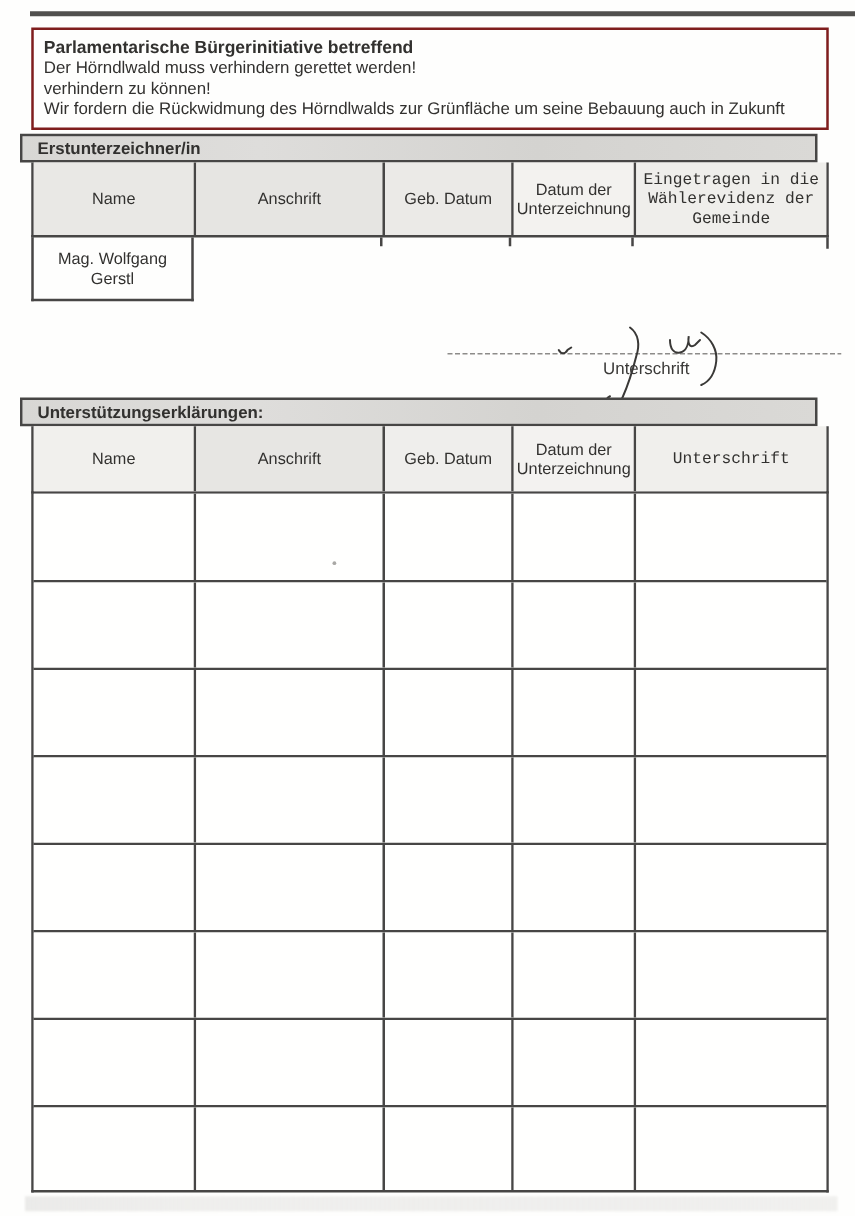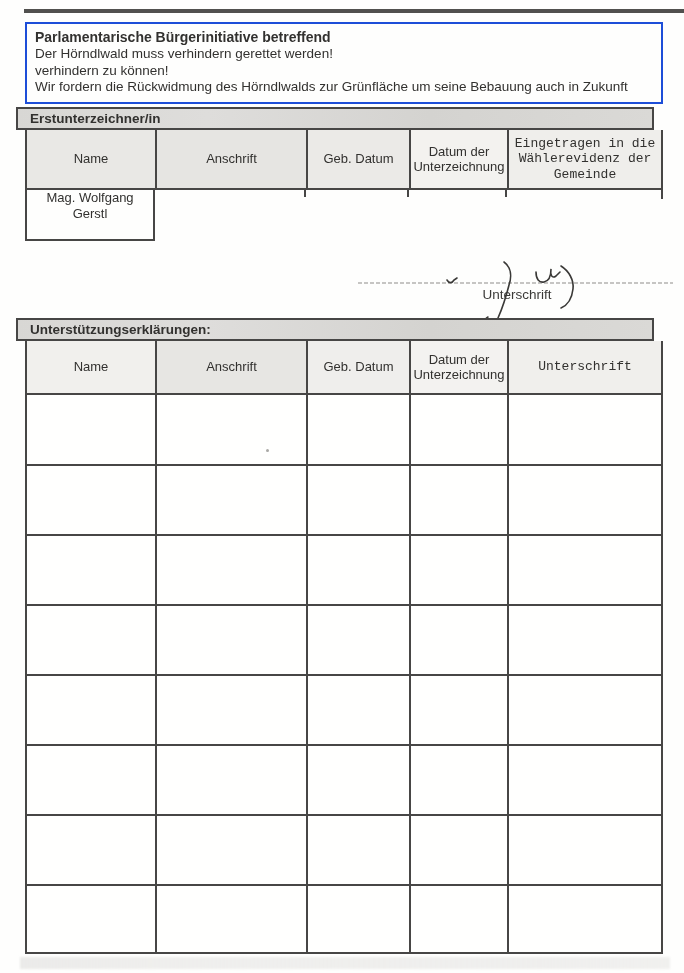--- a/index.html
+++ b/index.html
@@ -9,21 +9,21 @@
     font-family:"Liberation Sans", sans-serif;color:#32312f;
   }
   
   .scan-topline{
     position:absolute;left:24px;top:9px;width:660px;height:4px;
     background:#51504e;filter:blur(.4px);
   }
   
   .intro-box{
     position:absolute;left:25px;top:22px;width:638px;height:82px;
-    border:2px solid #1d4ed8;box-sizing:border-box;padding:4px 8px;
+    border:2px solid #7f1d1d;box-sizing:border-box;padding:4px 8px;
   }
   .intro-title{font-weight:bold;font-size:14px;line-height:18px;}
   .intro-line{font-size:13.5px;line-height:16.5px;}
   
   .section-bar{
     position:absolute;left:16px;width:638px;height:23px;
     border:2px solid #474645;box-sizing:border-box;
     background:linear-gradient(90deg,#d8d7d4,#dedddb 30%,#d4d3d0 65%,#dad9d6);
     display:flex;align-items:center;padding-left:12px;
     font-weight:bold;font-size:13.5px;
@@ -45,21 +45,21 @@
   }
   .th:last-child{border-right:none;font-family:Liberation Mono, monospace;}
   .t1c1{background:#e9e8e5;} .t1c2{background:#e6e5e2;} .t1c3{background:#ebeae7;}
   .t1c4{background:#f3f2ef;} .t1c5{background:#efeeeb;}
   .t2c1{background:#f1f0ed;} .t2c2{background:#e7e6e3;} .t2c3{background:#efeeec;}
   .t2c4{background:#f3f2f0;} .t2c5{background:#f0efec;}
   
   .name-cell{
     position:absolute;left:25px;top:190px;width:130px;height:51px;
     border:2px solid #474645;border-top:none;box-sizing:border-box;
-    display:flex;align-items:flex-start;justify-content:center;
+    display:flex;align-items:center;justify-content:center;
     text-align:center;font-size:13px;line-height:16px;padding:0 10px;
   }
   .tick{position:absolute;top:190px;width:2px;height:7px;background:#474645;}
   .tick1{left:304px;}.tick2{left:407px;}.tick3{left:505px;}.tick4{left:661px;height:9px;}
   
   .sig-label{
     position:absolute;left:452px;top:287px;width:130px;text-align:center;
     font-size:13.5px;color:#3b3a38;
   }
   .sig-svg{position:absolute;left:340px;top:252px;width:344px;height:88px;pointer-events:none;}

